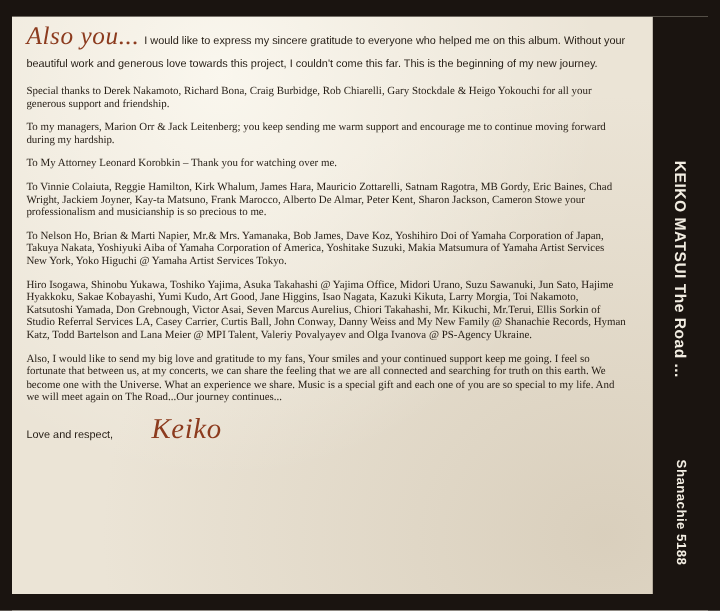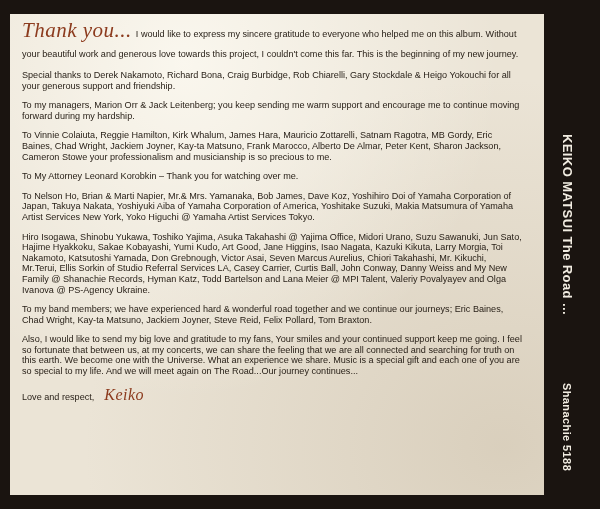--- a/index.html
+++ b/index.html
@@ -103,52 +103,52 @@
     font-size: 21px;
     color: #8c3b1e;
     letter-spacing: 0.5px;
     display: inline;
     vertical-align: baseline;
     margin-right: 4px;
   }
 
   p.body {
     margin: 0 0 9px 0;
-    font-family: Liberation Sans, sans-serif;
+    font-family: Liberation Serif, serif;
     font-size: 9.1px;
     line-height: 10.6px;
     text-align: left;
     color: #241c14;
   }
 
   #intro-block {
     margin-bottom: 9px;
   }
   #intro-text {
     font-family: "Liberation Sans", sans-serif;
     font-size: 9.1px;
     line-height: 10px;
     color: #241c14;
   }
 
   .sig-row {
     margin-top: 7px;
     display: flex;
     align-items: baseline;
-    gap: 10px;
+    gap: 32px;
   }
   #sig-label {
     font-family: "Liberation Sans", sans-serif;
     font-size: 9.1px;
     color: #241c14;
   }
   #signature {
     font-family: "Liberation Serif", serif;
     font-style: italic;
-    font-size: 16px;
+    font-size: 24px;
     color: #8c3b1e;
     letter-spacing: 0.5px;
   }
 </style>
 </head>
 <body>
 
 <div id="page">
 
   <div id="frame-top"></div>
@@ -161,30 +161,29 @@
   <div id="spine">
     <div id="spine-inner">
       <div class="spine-text" id="spine-title">KEIKO MATSUI The Road ...</div>
       <div class="spine-text" id="spine-catalog">Shanachie 5188</div>
     </div>
   </div>
 
   <div id="content">
 
     <div id="intro-block">
-      <span id="thank-you">Thank you...</span><span id="intro-text">I would like to express my sincere gratitude to everyone who helped me on this album. Without your beautiful work and generous love towards this project, I couldn't come this far. This is the beginning of my new journey.</span>
+      <span id="thank-you">Also you...</span><span id="intro-text">I would like to express my sincere gratitude to everyone who helped me on this album. Without your beautiful work and generous love towards this project, I couldn't come this far. This is the beginning of my new journey.</span>
     </div>
 
     <p class="body">Special thanks to Derek Nakamoto, Richard Bona, Craig Burbidge, Rob Chiarelli, Gary Stockdale &amp; Heigo Yokouchi for all your generous support and friendship.</p>
     <p class="body">To my managers, Marion Orr &amp; Jack Leitenberg; you keep sending me warm support and encourage me to continue moving forward during my hardship.</p>
+    <p class="body">To My Attorney Leonard Korobkin – Thank you for watching over me.</p>
     <p class="body">To Vinnie Colaiuta, Reggie Hamilton, Kirk Whalum, James Hara, Mauricio Zottarelli, Satnam Ragotra, MB Gordy, Eric Baines, Chad Wright, Jackiem Joyner, Kay-ta Matsuno, Frank Marocco, Alberto De Almar, Peter Kent, Sharon Jackson, Cameron Stowe your professionalism and musicianship is so precious to me.</p>
-    <p class="body">To My Attorney Leonard Korobkin – Thank you for watching over me.</p>
     <p class="body">To Nelson Ho, Brian &amp; Marti Napier, Mr.&amp; Mrs. Yamanaka, Bob James, Dave Koz, Yoshihiro Doi of Yamaha Corporation of Japan, Takuya Nakata, Yoshiyuki Aiba of Yamaha Corporation of America, Yoshitake Suzuki, Makia Matsumura of Yamaha Artist Services New York, Yoko Higuchi @ Yamaha Artist Services Tokyo.</p>
     <p class="body">Hiro Isogawa, Shinobu Yukawa, Toshiko Yajima, Asuka Takahashi @ Yajima Office, Midori Urano, Suzu Sawanuki, Jun Sato, Hajime Hyakkoku, Sakae Kobayashi, Yumi Kudo, Art Good, Jane Higgins, Isao Nagata, Kazuki Kikuta, Larry Morgia, Toi Nakamoto, Katsutoshi Yamada, Don Grebnough, Victor Asai, Seven Marcus Aurelius, Chiori Takahashi, Mr. Kikuchi, Mr.Terui, Ellis Sorkin of Studio Referral Services LA, Casey Carrier, Curtis Ball, John Conway, Danny Weiss and My New Family @ Shanachie Records, Hyman Katz, Todd Bartelson and Lana Meier @ MPI Talent, Valeriy Povalyayev and Olga Ivanova @ PS-Agency Ukraine.</p>
-    <p class="body">To my band members; we have experienced hard &amp; wonderful road together and we continue our journeys; Eric Baines, Chad Wright, Kay-ta Matsuno, Jackiem Joyner, Steve Reid, Felix Pollard, Tom Braxton.</p>
     <p class="body">Also, I would like to send my big love and gratitude to my fans, Your smiles and your continued support keep me going. I feel so fortunate that between us, at my concerts, we can share the feeling that we are all connected and searching for truth on this earth. We become one with the Universe. What an experience we share. Music is a special gift and each one of you are so special to my life. And we will meet again on The Road...Our journey continues...</p>
 
     <div class="sig-row">
       <span id="sig-label">Love and respect,</span>
       <span id="signature">Keiko</span>
     </div>
 
   </div>
 </div>
 

